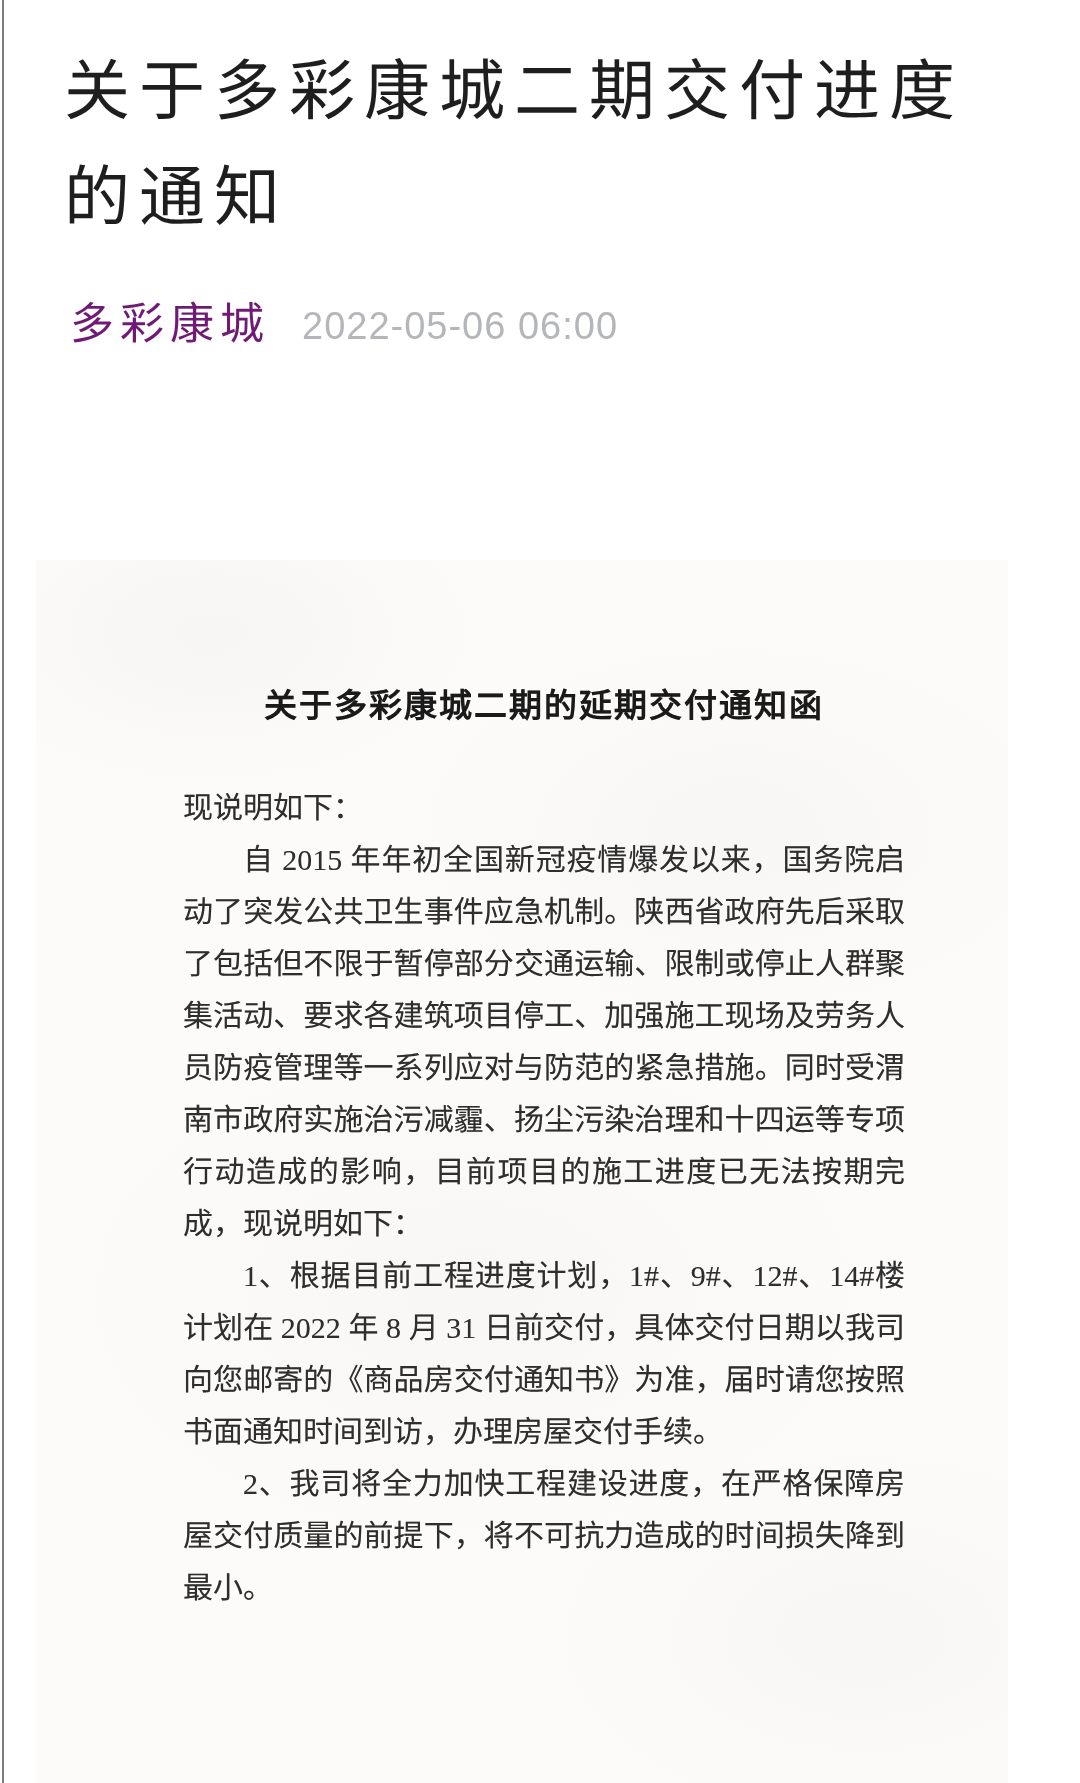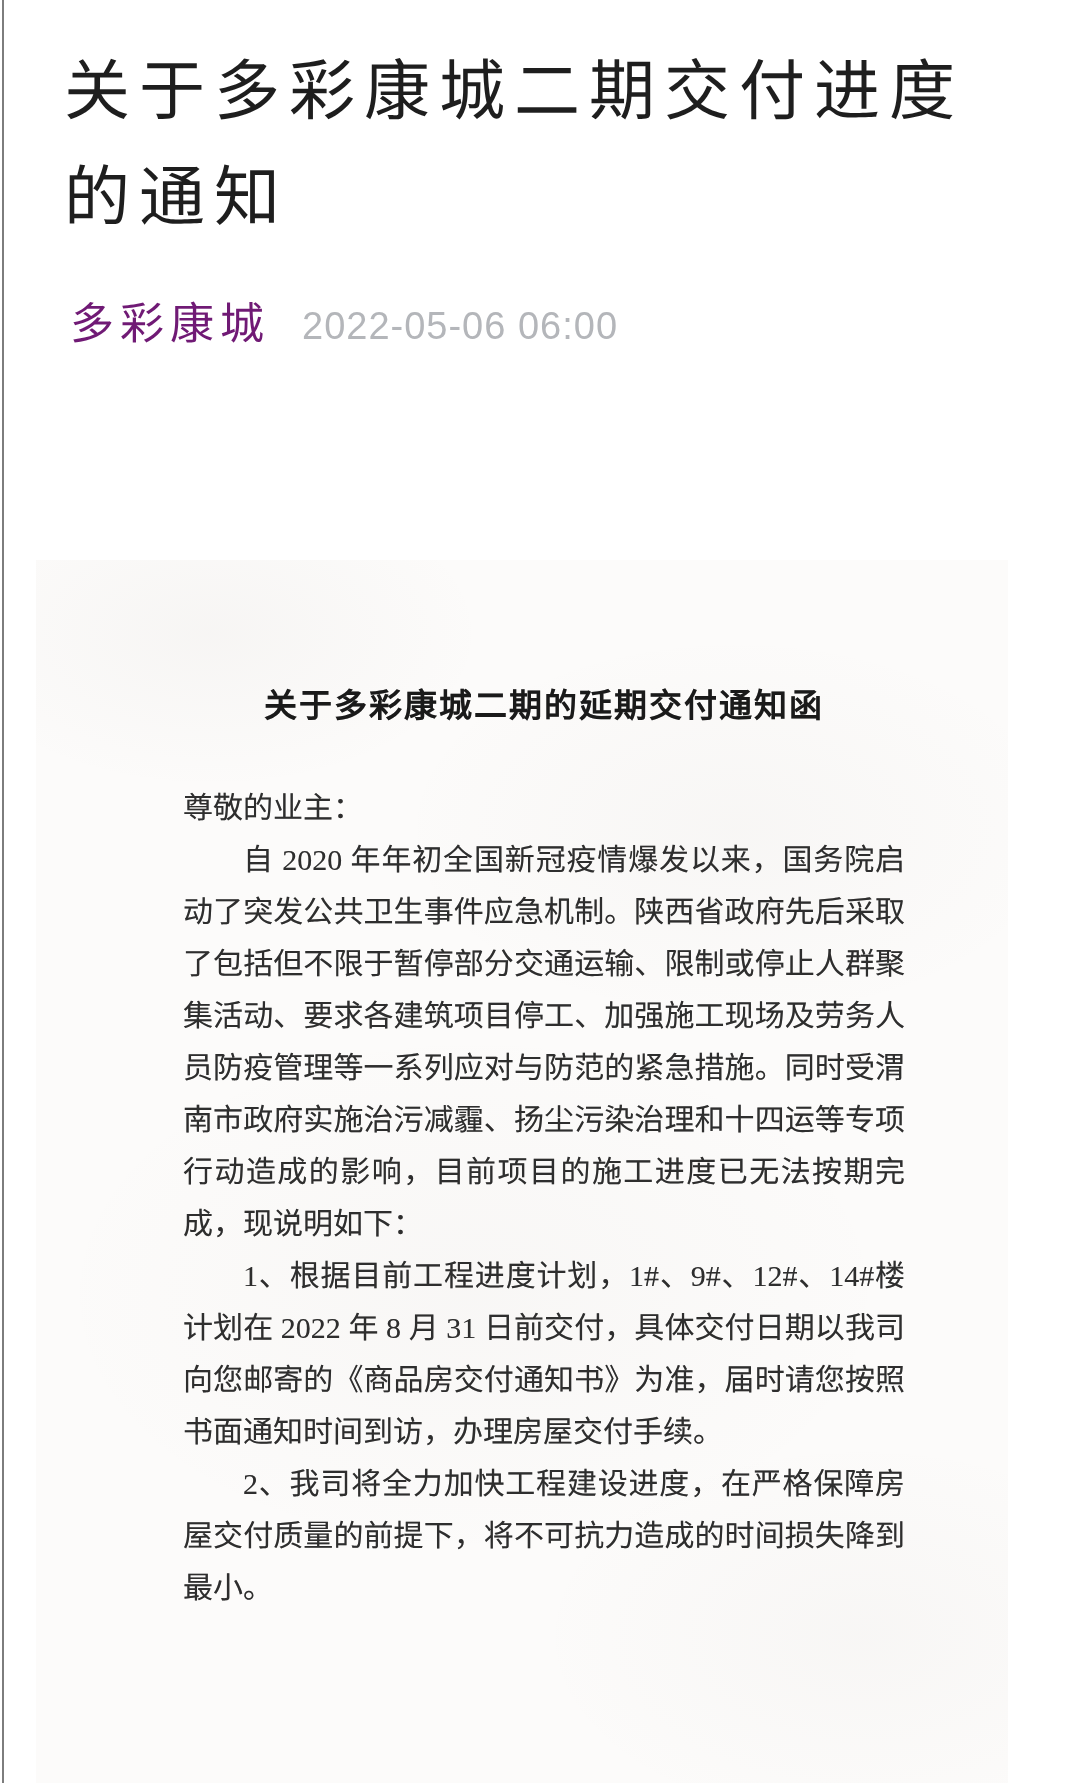--- a/index.html
+++ b/index.html
@@ -99,20 +99,20 @@
   <h1 class="article-title">关于多彩康城二期交付进度的通知</h1>
 
   <div class="byline">
     <span class="author">多彩康城</span>
     <span class="pub-date">2022-05-06 06:00</span>
   </div>
 
   <div class="scan">
     <div class="scan-heading">关于多彩康城二期的延期交付通知函</div>
     <div class="letter-body">
-      <p>尊敬的业主：</p>
-      <p class="indented">自 2020 年年初全国新冠疫情爆发以来，国务院启动了突发公共卫生事件应急机制。陕西省政府先后采取了包括但不限于暂停部分交通运输、限制或停止人群聚集活动、要求各建筑项目停工、加强施工现场及劳务人员防疫管理等一系列应对与防范的紧急措施。同时受渭南市政府实施治污减霾、扬尘污染治理和十四运等专项行动造成的影响，目前项目的施工进度已无法按期完成，现说明如下：</p>
+      <p>现说明如下：</p>
+      <p class="indented">自 2015 年年初全国新冠疫情爆发以来，国务院启动了突发公共卫生事件应急机制。陕西省政府先后采取了包括但不限于暂停部分交通运输、限制或停止人群聚集活动、要求各建筑项目停工、加强施工现场及劳务人员防疫管理等一系列应对与防范的紧急措施。同时受渭南市政府实施治污减霾、扬尘污染治理和十四运等专项行动造成的影响，目前项目的施工进度已无法按期完成，现说明如下：</p>
       <p class="indented">1、根据目前工程进度计划，1#、9#、12#、14#楼计划在 2022 年 8 月 31 日前交付，具体交付日期以我司向您邮寄的《商品房交付通知书》为准，届时请您按照书面通知时间到访，办理房屋交付手续。</p>
       <p class="indented">2、我司将全力加快工程建设进度，在严格保障房屋交付质量的前提下，将不可抗力造成的时间损失降到最小。</p>
     </div>
   </div>
 
 </div>
 
 </body></html>

